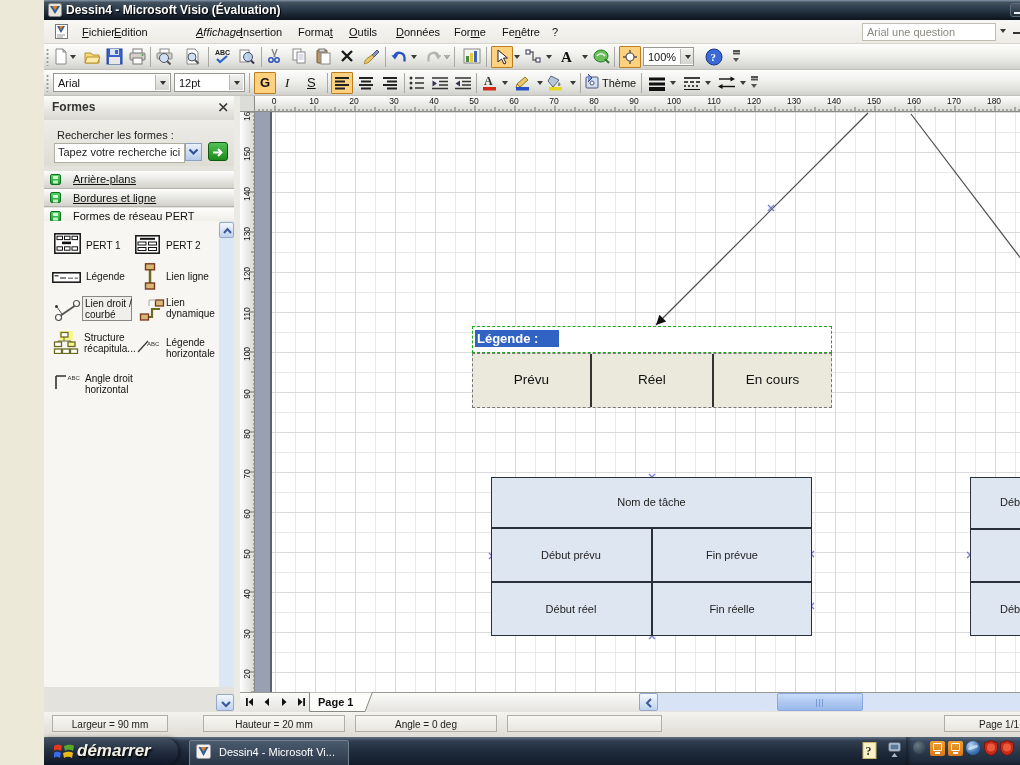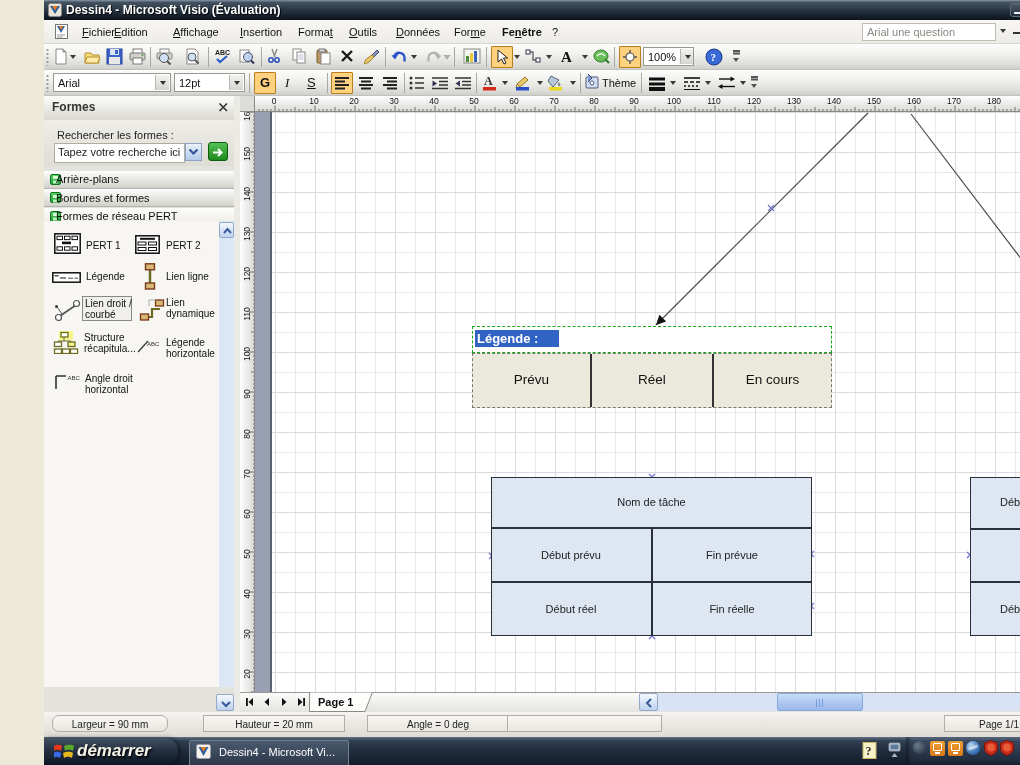--- a/index.html
+++ b/index.html
@@ -22,21 +22,21 @@
 .dd{width:0;height:0;border-left:3px solid transparent;border-right:3px solid transparent;border-top:4px solid #3a3a38;}
 .combo{height:19px;background:#fff;border:1px solid #9a9892;font-size:11px;color:#111;}
 .cbtn{position:absolute;right:1px;top:1px;width:14px;height:15px;background:linear-gradient(180deg,#f2f2f0,#d4d4d0);border-left:1px solid #b8b6b0;}
 .cbtn:after{content:"";position:absolute;left:4px;top:6px;border-left:3px solid transparent;border-right:3px solid transparent;border-top:4px solid #333;}
 #panel{left:0;top:96px;width:190px;height:616px;background:#e3e2dc;}
 #paneltitle{left:0;top:0;width:190px;height:28px;background:linear-gradient(180deg,#fcfcfa,#d5d4cd);border-bottom:1px solid #b9b8b2;}
 #searcharea{left:0;top:24px;width:190px;height:46px;background:linear-gradient(180deg,#eeede8,#dddcd5);}
 .secbar{left:0;width:190px;height:18px;background:linear-gradient(180deg,#fefefe,#d2d1ca);border-bottom:1px solid #b4b3ad;font-size:11px;color:#111;}
 .sicon{position:absolute;left:6px;top:3px;width:11px;height:11px;background:linear-gradient(180deg,#52d562,#1f9e35);border:1px solid #127022;border-radius:2px;}
 .sicon:after{content:"";position:absolute;left:2px;top:1.5px;width:5px;height:3px;background:#d8ffd8;box-shadow:0 4.5px 0 #bff3bf;}
-.sectext{position:absolute;left:12px;top:2.5px;}
+.sectext{position:absolute;left:29px;top:2.5px;text-decoration:underline;}
 #stencil{left:0;top:125px;width:190px;height:466px;background:#f7f6f2;}
 #stscroll{left:175px;top:125px;width:15px;height:466px;background:#dce7f5;}
 .sbtn{position:absolute;width:15px;height:16px;background:linear-gradient(180deg,#f4f8fe,#bed3f0);border:1px solid #96a8c5;border-radius:2px;}
 .shlabel{position:absolute;font-size:10px;color:#111;line-height:11px;}
 #splitter{left:190px;top:96px;width:6px;height:616px;background:#eceae4;}
 #corner{left:196px;top:96px;width:15px;height:16px;background:#dcdcd8;border-right:1px solid #8a8a86;border-bottom:1px solid #8a8a86;}
 #hruler{left:211px;top:96px;width:792px;height:16px;background:linear-gradient(180deg,#fefefe,#dadad6);border-bottom:1px solid #8a8a86;overflow:hidden;}
 #vruler{left:196px;top:112px;width:15px;height:580px;background:linear-gradient(90deg,#fefefe,#dadad6);border-right:1px solid #8a8a86;overflow:hidden;}
 #canvas{left:211px;top:112px;width:792px;height:580px;background:#99a0b3;overflow:hidden;}
 #page{position:absolute;left:17px;top:0;width:775px;height:580px;background:#fff;}
@@ -75,27 +75,27 @@
 <div id="menubar" class="abs"></div>
 <svg class="abs" style="left:10px;top:24px" width="16" height="16" viewBox="0 0 16 16">
 <rect x="1.5" y="0.5" width="12" height="14" fill="#fff" stroke="#777"></rect>
 <path d="M3 2 L7 9 L11 2 Z" fill="#2e5e9e"></path>
       <path d="M4.8 2 L7 6 L9.2 2 Z" fill="#e87c1e"></path>
 <rect x="3" y="10.5" width="8" height="1" fill="#999"></rect>
       <rect x="3" y="12.5" width="6" height="1" fill="#999"></rect>
 </svg>
 <div class="menu abs" style="left:38px;"><u>F</u>ichier</div>
 <div class="menu abs" style="left:70px;"><u>E</u>dition</div>
-<div class="menu abs" style="left:129px;"><u>A</u>ffichage</div>
+<div class="menu abs" style="left:152px;font-style:italic;"><u>A</u>ffichage</div>
 <div class="menu abs" style="left:196px;"><u>I</u>nsertion</div>
 <div class="menu abs" style="left:254px;">Forma<u>t</u></div>
 <div class="menu abs" style="left:305px;"><u>O</u>utils</div>
 <div class="menu abs" style="left:352px;"><u>D</u>onnées</div>
 <div class="menu abs" style="left:410px;">For<u>m</u>e</div>
-<div class="menu abs" style="left:458px;font-weight:bold;">Fe<u>n</u>être</div>
+<div class="menu abs" style="left:458px;">Fe<u>n</u>être</div>
 <div class="menu abs" style="left:508px;">?</div>
 <div id="qbox" class="abs">Arial une question</div>
 <div class="dd abs" style="left:956px;top:29px;"></div>
 <div class="abs" style="left:969px;top:32px;width:9px;height:2px;background:#333;"></div>
 <div class="abs" style="left:984px;top:27px;width:9px;height:8px;border:1px solid #333;border-top-width:2px;"></div>
 <svg class="abs" style="left:1000px;top:26px" width="12" height="12">
       <path d="M2 2 L9 9 M9 2 L2 9" stroke="#222" stroke-width="1.6"></path>
     </svg>
 <div id="toolbar1" class="toolbar abs" style="top:44px"></div>
 <div class="grip abs" style="left:2px;top:48px;"></div>
@@ -341,21 +341,21 @@
         <svg style="position:absolute;left:3px;top:4px" width="13" height="11">
           <path d="M1 5.5 h8 M6 2 l3.5 3.5 L6 9" stroke="#fff" stroke-width="2" fill="none"></path>
         </svg>
       </div>
 <div class="secbar abs" style="top:74.5px;">
         <span class="sicon"></span>
         <span class="sectext">Arrière-plans</span>
       </div>
 <div class="secbar abs" style="top:93px;">
         <span class="sicon"></span>
-        <span class="sectext">Bordures et formes</span>
+        <span class="sectext">Bordures et ligne</span>
       </div>
 <div class="secbar abs" style="top:111.5px;background:linear-gradient(180deg,#fdfdfc,#eceae2);">
         <span class="sicon"></span>
         <span class="sectext">Formes de réseau PERT</span>
       </div>
 <div id="stencil" class="abs"></div>
 <svg class="abs" style="left:10px;top:137px;" width="27" height="21" viewBox="0 0 27 21">
         <rect x="0.8" y="0.8" width="25.4" height="19.4" fill="#fff" stroke="#111" stroke-width="1.5"></rect>
 <rect x="3" y="3.2" width="5.5" height="3.4" fill="none" stroke="#111"></rect>
         <rect x="10.5" y="3.2" width="5.5" height="3.4" fill="none" stroke="#111"></rect>
@@ -574,23 +574,23 @@
 <div style="position:absolute;left:138px;top:0;width:86px;height:18px;background:linear-gradient(180deg,#cadefa,#b0c8f0 50%,#9ab8ea);border:1px solid #8aa8dc;border-radius:2px;">
         <span style="position:absolute;left:38px;top:5px;width:1.2px;height:8px;background:#7a9ad8;box-shadow:3px 0 0 #7a9ad8,6px 0 0 #7a9ad8;"></span>
       </div>
 <div class="sbtn" style="position:absolute;left:391px;top:0;width:19px;height:18px;">
         <svg style="position:absolute;left:6px;top:4px" width="8" height="10">
           <path d="M2 1 L6 5 L2 9" stroke="#3a5a9a" stroke-width="2" fill="none"></path>
         </svg>
       </div>
 </div>
 <div id="statusbar" class="abs"></div>
-<div class="sbox abs" style="left:8px;width:116px;border-radius:7px;">Largeur = 90 mm</div>
+<div class="sbox abs" style="left:8px;width:116px;">Largeur = 90 mm</div>
 <div class="sbox abs" style="left:159px;width:142px;">Hauteur = 20 mm</div>
-<div class="sbox abs" style="left:323px;width:142px;text-align:center;">Angle = 0 deg</div>
+<div class="sbox abs" style="left:311px;width:142px;text-align:center;">Angle = 0 deg</div>
 <div class="sbox abs" style="left:463px;width:155px;"></div>
 <div class="sbox abs" style="left:900px;width:110px;">Page 1/1</div>
 <div id="taskbar" class="abs"></div>
 <div id="startbtn" class="abs">
       <span>démarrer</span>
     </div>
 <svg class="abs" style="left:9px;top:741px" width="22" height="19" viewBox="0 0 22 19">
 <path d="M1 5 C4 3 7 4 9 5 L8 10 C6 9 3 8 1 10 Z" fill="#e43a1a"></path>
 <path d="M11 5 C14 4 18 3 21 5 L20 10 C17 8 13 9 12 10 Z" fill="#5aa82a"></path>
 <path d="M1 12 C3 10 6 11 8 12 L7 17 C5 16 3 15 1 17 Z" fill="#3a6ae8"></path>

